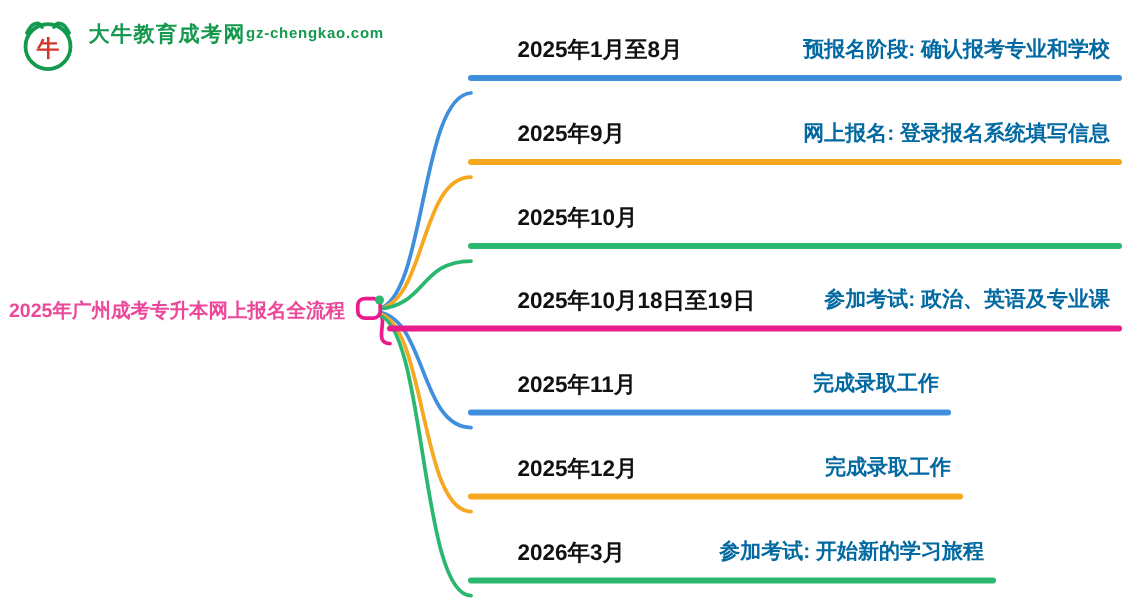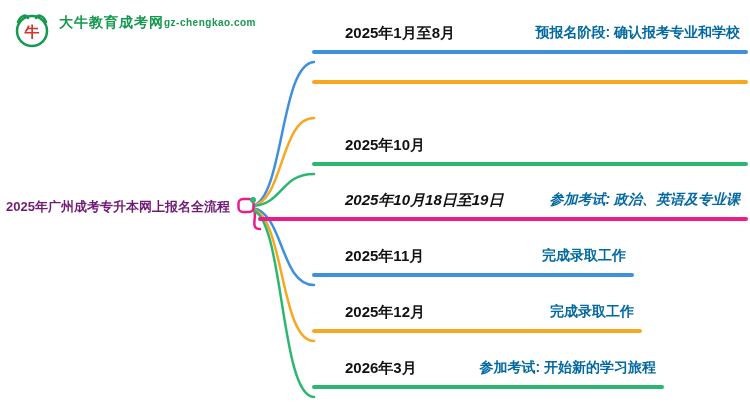--- a/index.html
+++ b/index.html
@@ -9,21 +9,21 @@
   }
   
   .logo{position:absolute;left:12px;top:10px;display:flex;align-items:flex-start;gap:7px;}
   .logo-icon{width:40px;height:40px;flex:0 0 auto;}
   .logo-texts{display:flex;line-height:1.25;padding-top:4px;}
   .logo-name{font-size:14px;font-weight:700;color:#14994f;letter-spacing:1px;}
   .logo-domain{font-size:10px;font-weight:700;color:#14994f;letter-spacing:.5px;margin-top:3px;}
   
   .root-title{
     position:absolute;left:6px;top:198px;width:236px;
-    font-size:13px;font-weight:700;color:#701a75;white-space:nowrap;
+    font-size:13px;font-weight:700;color:#ec4899;white-space:nowrap;
   }
   .root-marker{position:absolute;left:236px;top:195px;width:22px;height:22px;}
   
   .connectors{position:absolute;left:0;top:0;width:750px;height:410px;pointer-events:none;}
   .connectors path{fill:none;stroke-width:2.5;stroke-linecap:round;}
   
   .branch{position:absolute;display:flex;flex-direction:column;}
   .branch-text{
     display:flex;justify-content:space-between;
     padding:0 8px 7px 33px;white-space:nowrap;
@@ -72,32 +72,36 @@
 
   <div class="branch" style="left:312px;top:24px;width:436px;">
     <div class="branch-text">
       <span class="branch-date">2025年1月至8月</span>
       <span class="branch-desc">预报名阶段: 确认报考专业和学校</span>
     </div>
     <div class="branch-line" style="background-color: rgb(63, 143, 221);"></div>
   </div>
 
   <div class="branch" style="left:312px;top:80px;width:436px;">
+    <div class="branch-text">
+      <span class="branch-date">2025年9月</span>
+      <span class="branch-desc">网上报名: 登录报名系统填写信息</span>
+    </div>
     <div class="branch-line" style="background-color: rgb(246, 168, 32);"></div>
   </div>
 
   <div class="branch" style="left:312px;top:136px;width:436px;">
     <div class="branch-text">
       <span class="branch-date">2025年10月</span>
     </div>
     <div class="branch-line" style="background-color: rgb(44, 183, 112);"></div>
   </div>
 
   <div class="branch" style="left:258px;top:191px;width:490px;">
-    <div class="branch-text" style="padding-left:87px;font-style:italic;">
+    <div class="branch-text" style="padding-left:87px;">
       <span class="branch-date">2025年10月18日至19日</span>
       <span class="branch-desc">参加考试: 政治、英语及专业课</span>
     </div>
     <div class="branch-line" style="background-color: rgb(234, 28, 140);"></div>
   </div>
 
   <div class="branch" style="left:312px;top:247px;width:322px;">
     <div class="branch-text">
       <span class="branch-date">2025年11月</span>
       <span class="branch-desc">完成录取工作</span>

